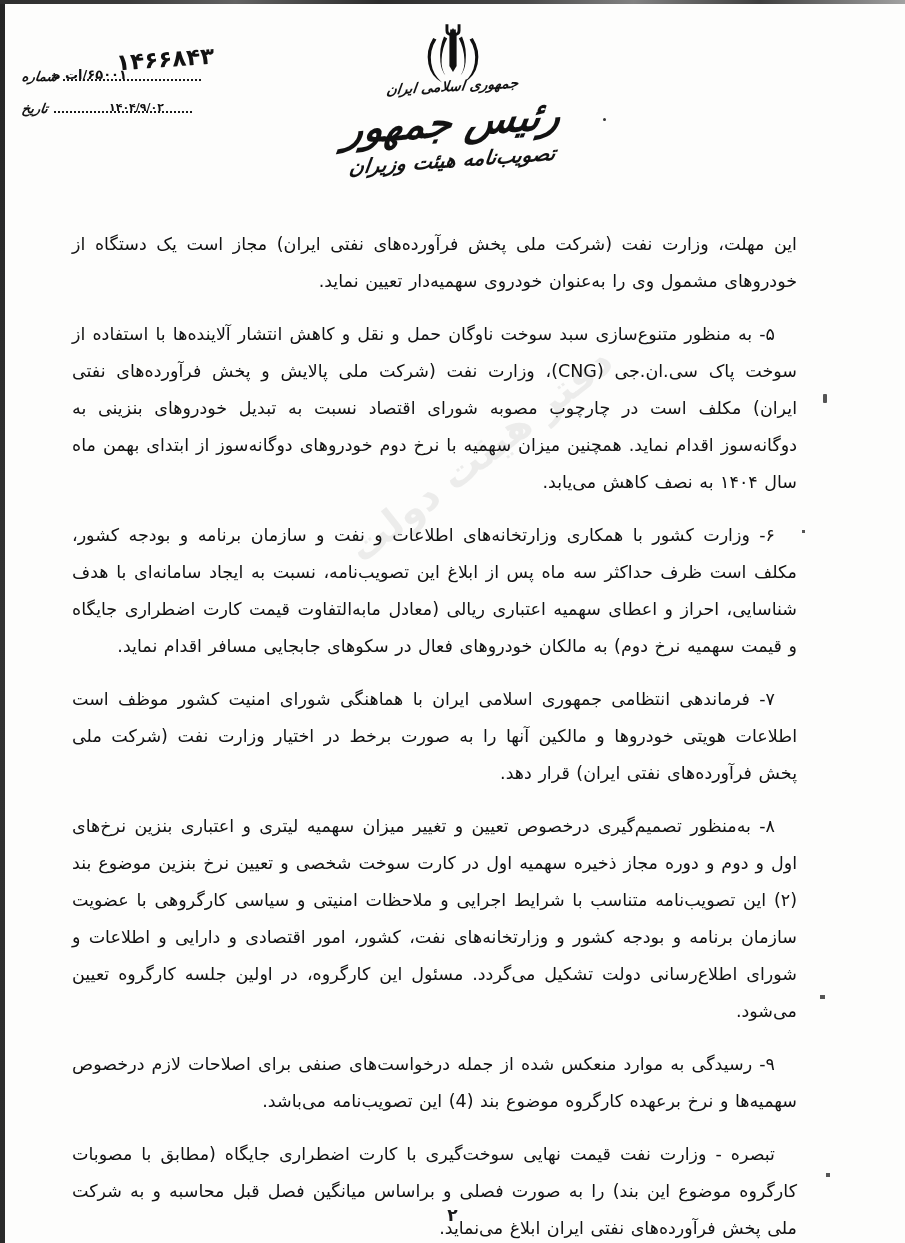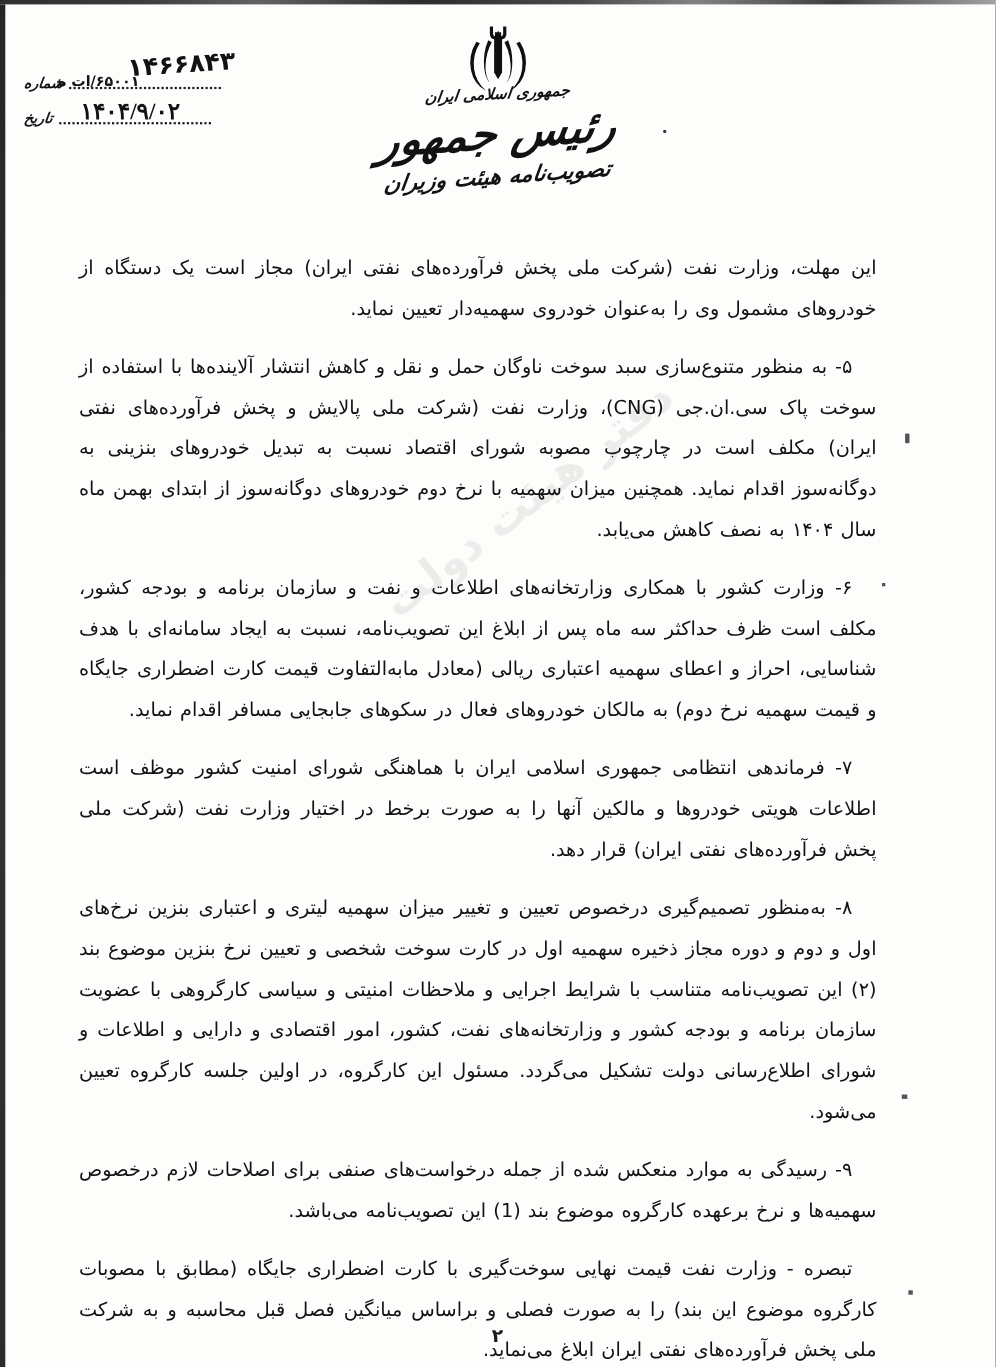--- a/index.html
+++ b/index.html
@@ -118,23 +118,22 @@
   }
   .stamp-number-print {
     right: 145px;
     bottom: 2px;
     font-size: 13px;
     letter-spacing: -.3px;
   }
   .stamp-date-value {
     right: 108px;
     bottom: 2px;
-    font-size: 21px;
+    font-size: 11px;
     letter-spacing: 1px;
-    font-family: Liberation Serif, serif;
   }
 
   
   .crest-block {
     position: absolute;
     left: 0; right: 0;
     top: 22px;
     text-align: center;
   }
   .emblem { display: block; margin: 0 auto; }
@@ -261,18 +260,18 @@
     </div>
     <div class="crest-dot"></div>
   </div>
 
   <div class="body-copy">
     <p class="para">این مهلت، وزارت نفت (شرکت ملی پخش فرآورده‌های نفتی ایران) مجاز است یک دستگاه از خودروهای مشمول وی را به‌عنوان خودروی سهمیه‌دار تعیین نماید.</p>
     <p class="para indented">۵- به منظور متنوع‌سازی سبد سوخت ناوگان حمل و نقل و کاهش انتشار آلاینده‌ها با استفاده از سوخت پاک سی.ان.جی (CNG)، وزارت نفت (شرکت ملی پالایش و پخش فرآورده‌های نفتی ایران) مکلف است در چارچوب مصوبه شورای اقتصاد نسبت به تبدیل خودروهای بنزینی به دوگانه‌سوز اقدام نماید. همچنین میزان سهمیه با نرخ دوم خودروهای دوگانه‌سوز از ابتدای بهمن ماه سال ۱۴۰۴ به نصف کاهش می‌یابد.</p>
     <p class="para indented">۶- وزارت کشور با همکاری وزارتخانه‌های اطلاعات و نفت و سازمان برنامه و بودجه کشور، مکلف است ظرف حداکثر سه ماه پس از ابلاغ این تصویب‌نامه، نسبت به ایجاد سامانه‌ای با هدف شناسایی، احراز و اعطای سهمیه اعتباری ریالی (معادل مابه‌التفاوت قیمت کارت اضطراری جایگاه و قیمت سهمیه نرخ دوم) به مالکان خودروهای فعال در سکوهای جابجایی مسافر اقدام نماید.</p>
     <p class="para indented">۷- فرماندهی انتظامی جمهوری اسلامی ایران با هماهنگی شورای امنیت کشور موظف است اطلاعات هویتی خودروها و مالکین آنها را به صورت برخط در اختیار وزارت نفت (شرکت ملی پخش فرآورده‌های نفتی ایران) قرار دهد.</p>
     <p class="para indented">۸- به‌منظور تصمیم‌گیری درخصوص تعیین و تغییر میزان سهمیه لیتری و اعتباری بنزین نرخ‌های اول و دوم و دوره مجاز ذخیره سهمیه اول در کارت سوخت شخصی و تعیین نرخ بنزین موضوع بند (۲) این تصویب‌نامه متناسب با شرایط اجرایی و ملاحظات امنیتی و سیاسی کارگروهی با عضویت سازمان برنامه و بودجه کشور و وزارتخانه‌های نفت، کشور، امور اقتصادی و دارایی و اطلاعات و شورای اطلاع‌رسانی دولت تشکیل می‌گردد. مسئول این کارگروه، در اولین جلسه کارگروه تعیین می‌شود.</p>
-    <p class="para indented">۹- رسیدگی به موارد منعکس شده از جمله درخواست‌های صنفی برای اصلاحات لازم درخصوص سهمیه‌ها و نرخ برعهده کارگروه موضوع بند (1) این تصویب‌نامه می‌باشد.</p>
+    <p class="para indented">۹- رسیدگی به موارد منعکس شده از جمله درخواست‌های صنفی برای اصلاحات لازم درخصوص سهمیه‌ها و نرخ برعهده کارگروه موضوع بند (4) این تصویب‌نامه می‌باشد.</p>
     <p class="para indented">تبصره - وزارت نفت قیمت نهایی سوخت‌گیری با کارت اضطراری جایگاه (مطابق با مصوبات کارگروه موضوع این بند) را به صورت فصلی و براساس میانگین فصل قبل محاسبه و به شرکت ملی پخش فرآورده‌های نفتی ایران ابلاغ می‌نماید.</p>
   </div>
 
   <div class="page-number">۲</div>
 </div>
 
 </body></html>

